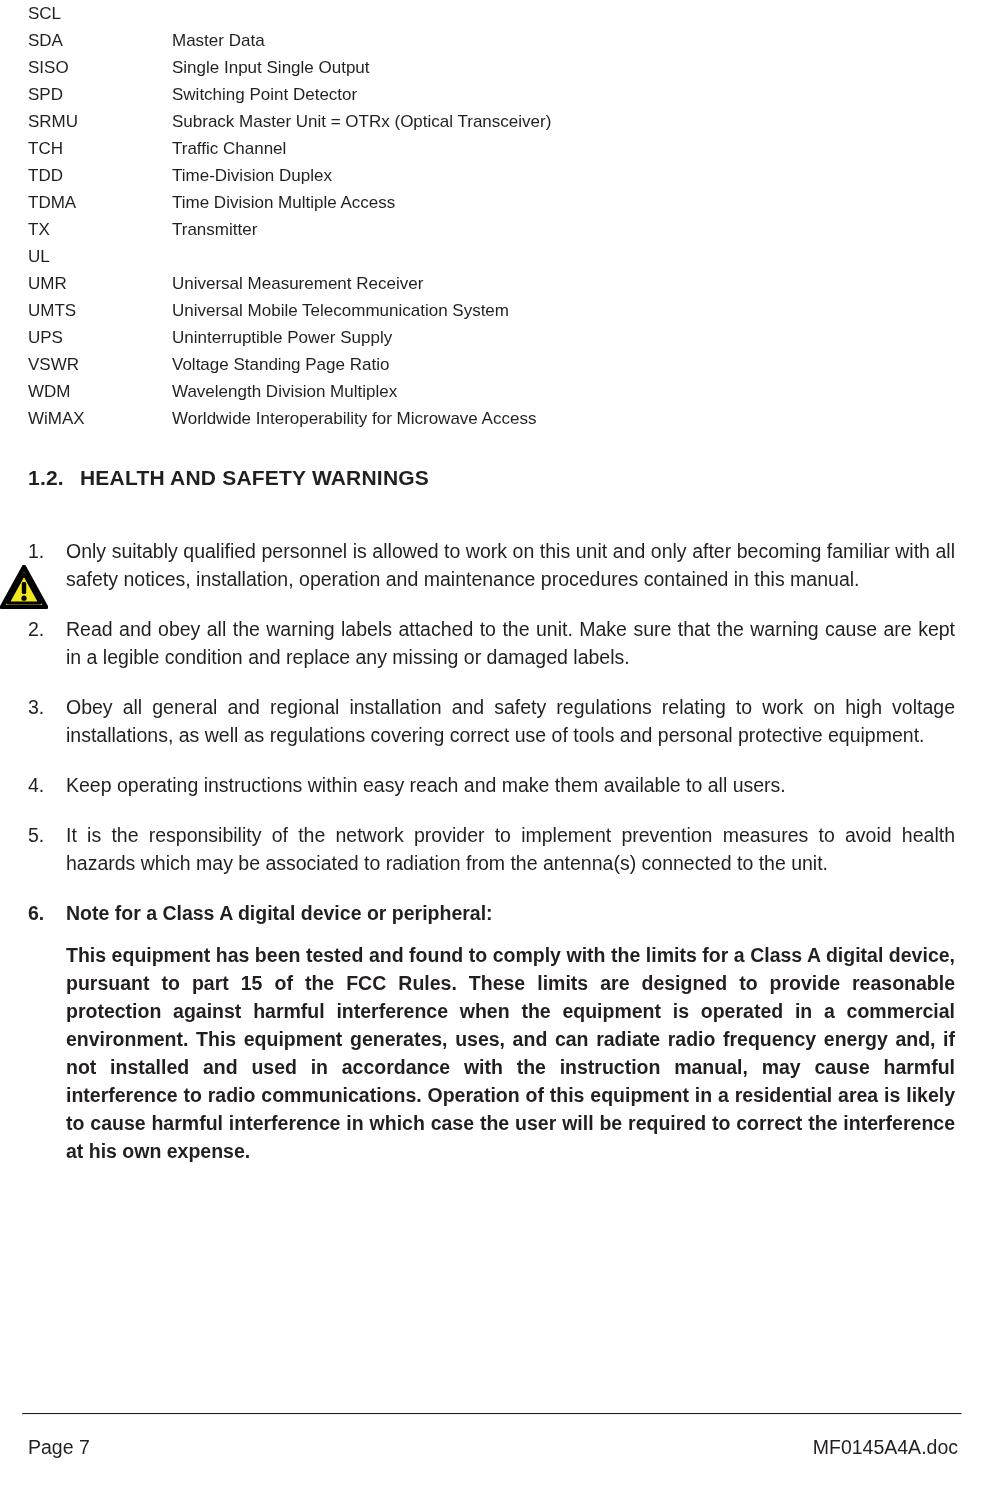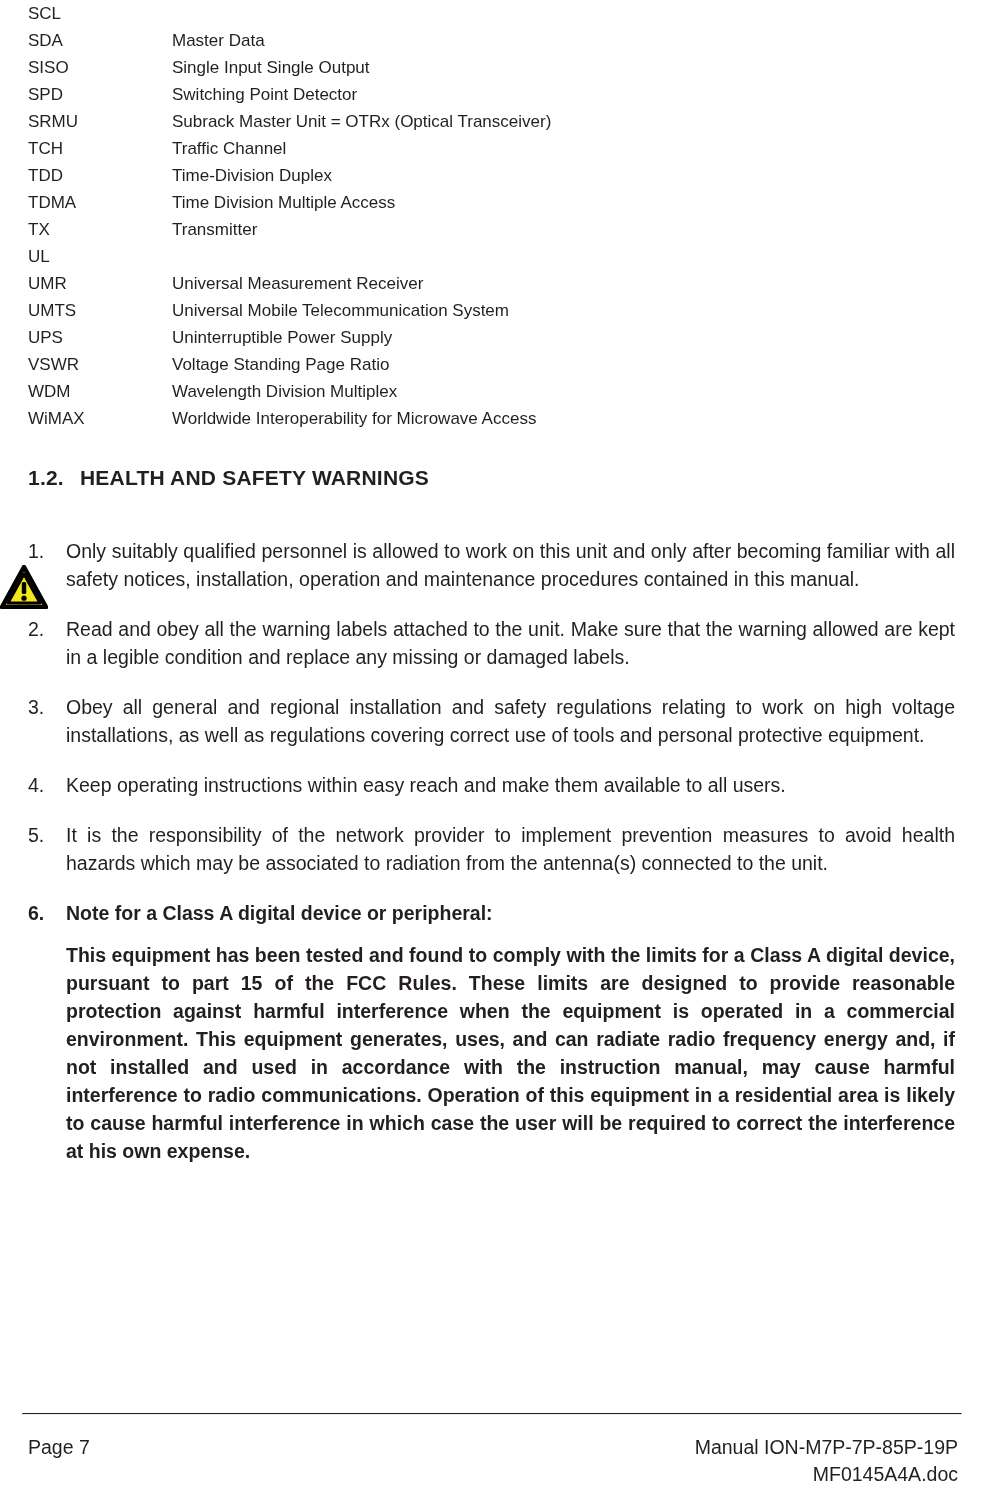--- a/index.html
+++ b/index.html
@@ -229,21 +229,21 @@
           <polygon points="24,9 40,38 8,38" fill="#f2e71d" stroke="#000000" stroke-width="3" stroke-linejoin="round"></polygon>
           <rect x="21.8" y="17" width="4.4" height="12" rx="1.6" fill="#000000"></rect>
           <circle cx="24" cy="33.2" r="2.6" fill="#000000"></circle>
         </svg>
       </span>
       <p>Only suitably qualified personnel is allowed to work on this unit and only after becoming familiar with all safety notices, installation, operation and maintenance procedures contained in this manual.</p>
     </div>
 
     <div class="safety-item">
       <span class="marker">2.</span>
-      <p>Read and obey all the warning labels attached to the unit. Make sure that the warning allowed are kept in a legible condition and replace any missing or damaged labels.</p>
+      <p>Read and obey all the warning labels attached to the unit. Make sure that the warning cause are kept in a legible condition and replace any missing or damaged labels.</p>
     </div>
 
     <div class="safety-item">
       <span class="marker">3.</span>
       <p>Obey all general and regional installation and safety regulations relating to work on high voltage installations, as well as regulations covering correct use of tools and personal protective equipment.</p>
     </div>
 
     <div class="safety-item">
       <span class="marker">4.</span>
       <p>Keep operating instructions within easy reach and make them available to all users.</p>
@@ -260,19 +260,18 @@
       <p class="sub-para">This equipment has been tested and found to comply with the limits for a Class A digital device, pursuant to part 15 of the FCC Rules. These limits are designed to provide reasonable protection against harmful interference when the equipment is operated in a commercial environment. This equipment generates, uses, and can radiate radio frequency energy and, if not installed and used in accordance with the instruction manual, may cause harmful interference to radio communications. Operation of this equipment in a residential area is likely to cause harmful interference in which case the user will be required to correct the interference at his own expense.</p>
     </div>
 
   </div>
 
   <div class="footer">
     <hr class="footer-rule">
     <div class="footer-body">
       <div class="footer-left">Page 7</div>
       <div class="footer-right">
-        <div>Manual ION-M7P-7P-85P-19P</div>
         <div>MF0145A4A.doc</div>
       </div>
     </div>
   </div>
 
 </div>
 
 </body></html>

